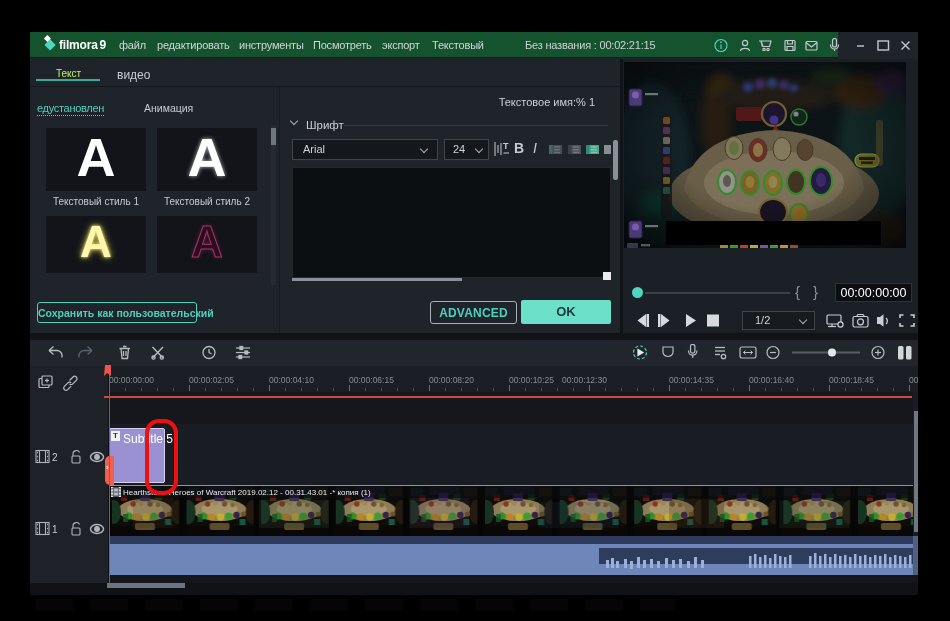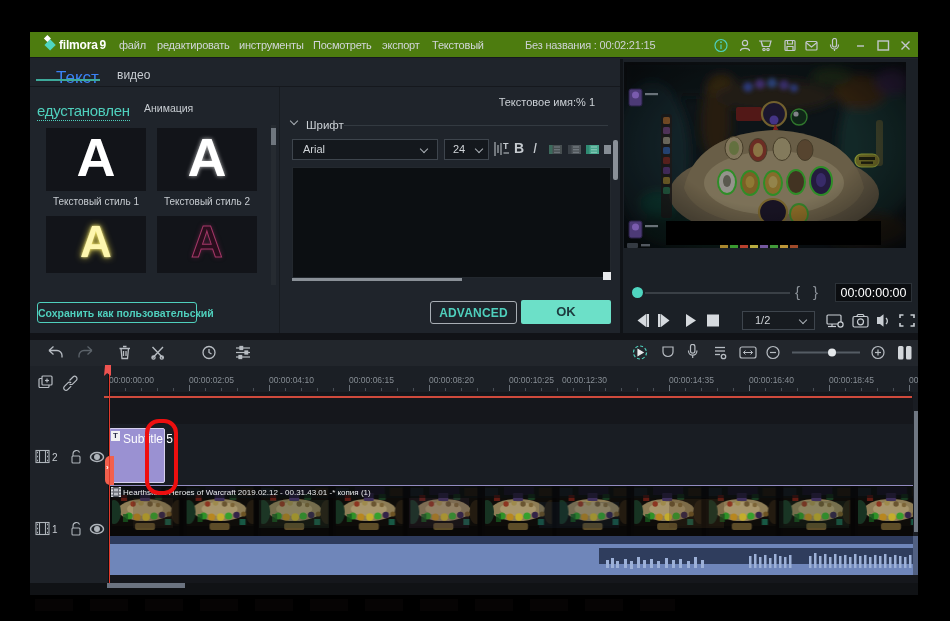--- a/index.html
+++ b/index.html
@@ -1,20 +1,20 @@
 <!DOCTYPE html>
 <html><head><meta charset="utf-8">
 <style>
 html,body{margin:0;padding:0;background:#000;width:950px;height:621px;overflow:hidden;
 font-family:"Liberation Sans",sans-serif;}
 *{box-sizing:border-box;}
 .win{position:absolute;left:30px;top:32px;width:888px;height:563px;background:#1f242b;overflow:hidden;}
 .abs{position:absolute;}
 
-.titlebar{position:absolute;left:0;top:0;width:888px;height:26px;background:#4d7c0f;border-bottom:1px solid #16191e;}
+.titlebar{position:absolute;left:0;top:0;width:808px;height:26px;background:#14532d;border-bottom:1px solid #16191e;}
 .menu{position:absolute;top:7px;font-size:11px;letter-spacing:-.2px;color:#d2d6da;}
 .logo-d1{position:absolute;left:15.5px;top:8.5px;width:8.2px;height:8.2px;background:#4fd6c0;transform:rotate(45deg);}
 .logo-d2{position:absolute;left:15.3px;top:4px;width:4.8px;height:4.8px;background:#fff;transform:rotate(45deg);}
 .logotext{position:absolute;left:29px;top:6px;font-size:12px;font-weight:bold;color:#fff;letter-spacing:-.2px;}
 
 .editpanel{position:absolute;left:0;top:27px;width:593px;height:281px;background:#1f242b;}
 .tab-sep{position:absolute;left:0;top:54px;width:593px;height:1px;background:#15181d;}
 .tile{position:absolute;width:100px;height:63px;background:#121419;text-align:center;}
 .tile .A{font-weight:bold;font-size:54px;line-height:58px;color:#fff;}
 .tlabel{position:absolute;width:110px;text-align:center;font-size:10px;color:#c7ccd1;}
@@ -65,25 +65,25 @@
         <path d="M118.5 2.5 a2 2 0 0 1 4 0 V7 a2 2 0 0 1 -4 0 Z"></path>
           <path d="M116.5 6.5 V7 a4 4 0 0 0 8 0 V6.5 M120.5 11 V13"></path>
         <line x1="143" y1="8" x2="150" y2="8" stroke-width="1.4"></line>
         <rect x="164" y="3" width="10.5" height="9" stroke-width="1.4"></rect>
         <path d="M187.5 3.5 L195.5 11.5 M195.5 3.5 L187.5 11.5" stroke-width="1.4"></path>
       </g>
     </svg>
   </div>
 
   <div class="editpanel"></div>
-  <div class="abs" style="left:26px;top:36px;font-size:17px;color:#3b82f6;">Текст</div>
+  <div class="abs" style="left:26px;top:36px;font-size:10px;color:#bef264;">Текст</div>
   <div class="abs" style="left:6px;top:47px;width:64px;height:2px;background:#3da99a;"></div>
   <div class="abs" style="left:87px;top:36px;font-size:12px;color:#c8cdd2;">видео</div>
   <div class="tab-sep"></div>
-  <div class="abs" style="left:7px;top:70px;font-size:15px;letter-spacing:-.3px;color:#4fd0bd;border-bottom:1px dotted #4fd0bd;padding-bottom:1px;">едустановлен</div>
+  <div class="abs" style="left:7px;top:70px;font-size:11px;letter-spacing:-.3px;color:#4fd0bd;border-bottom:1px dotted #4fd0bd;padding-bottom:1px;">едустановлен</div>
   <div class="abs" style="left:78px;top:70px;font-size:10.5px;color:#c8cdd2;margin-left:36px;">Анимация</div>
 
   <div class="tile" style="left:16px;top:96px;"><span class="A">A</span></div>
   <div class="tile" style="left:127px;top:96px;"><span class="A" style="text-shadow:0 0 4px rgba(255,255,255,.75)">A</span></div>
   <div class="tlabel" style="left:11px;top:164px;">Текстовый стиль 1</div>
   <div class="tlabel" style="left:122px;top:164px;">Текстовый стиль 2</div>
   <div class="tile" style="left:16px;top:184px;height:57px;"><span class="A" style="color:#fdf6ae;font-size:44px;line-height:52px;text-shadow:0 0 7px #e8d84a,0 0 3px #fff7b0">A</span></div>
   <div class="tile" style="left:127px;top:184px;height:57px;"><span class="A" style="color:#2a0e1d;font-size:44px;line-height:52px;-webkit-text-stroke:1px #a33767;text-shadow:0 0 5px rgba(150,40,90,.55);">A</span></div>
 
   <div class="abs" style="left:241px;top:93px;width:5px;height:160px;background:#262b31;"></div>

